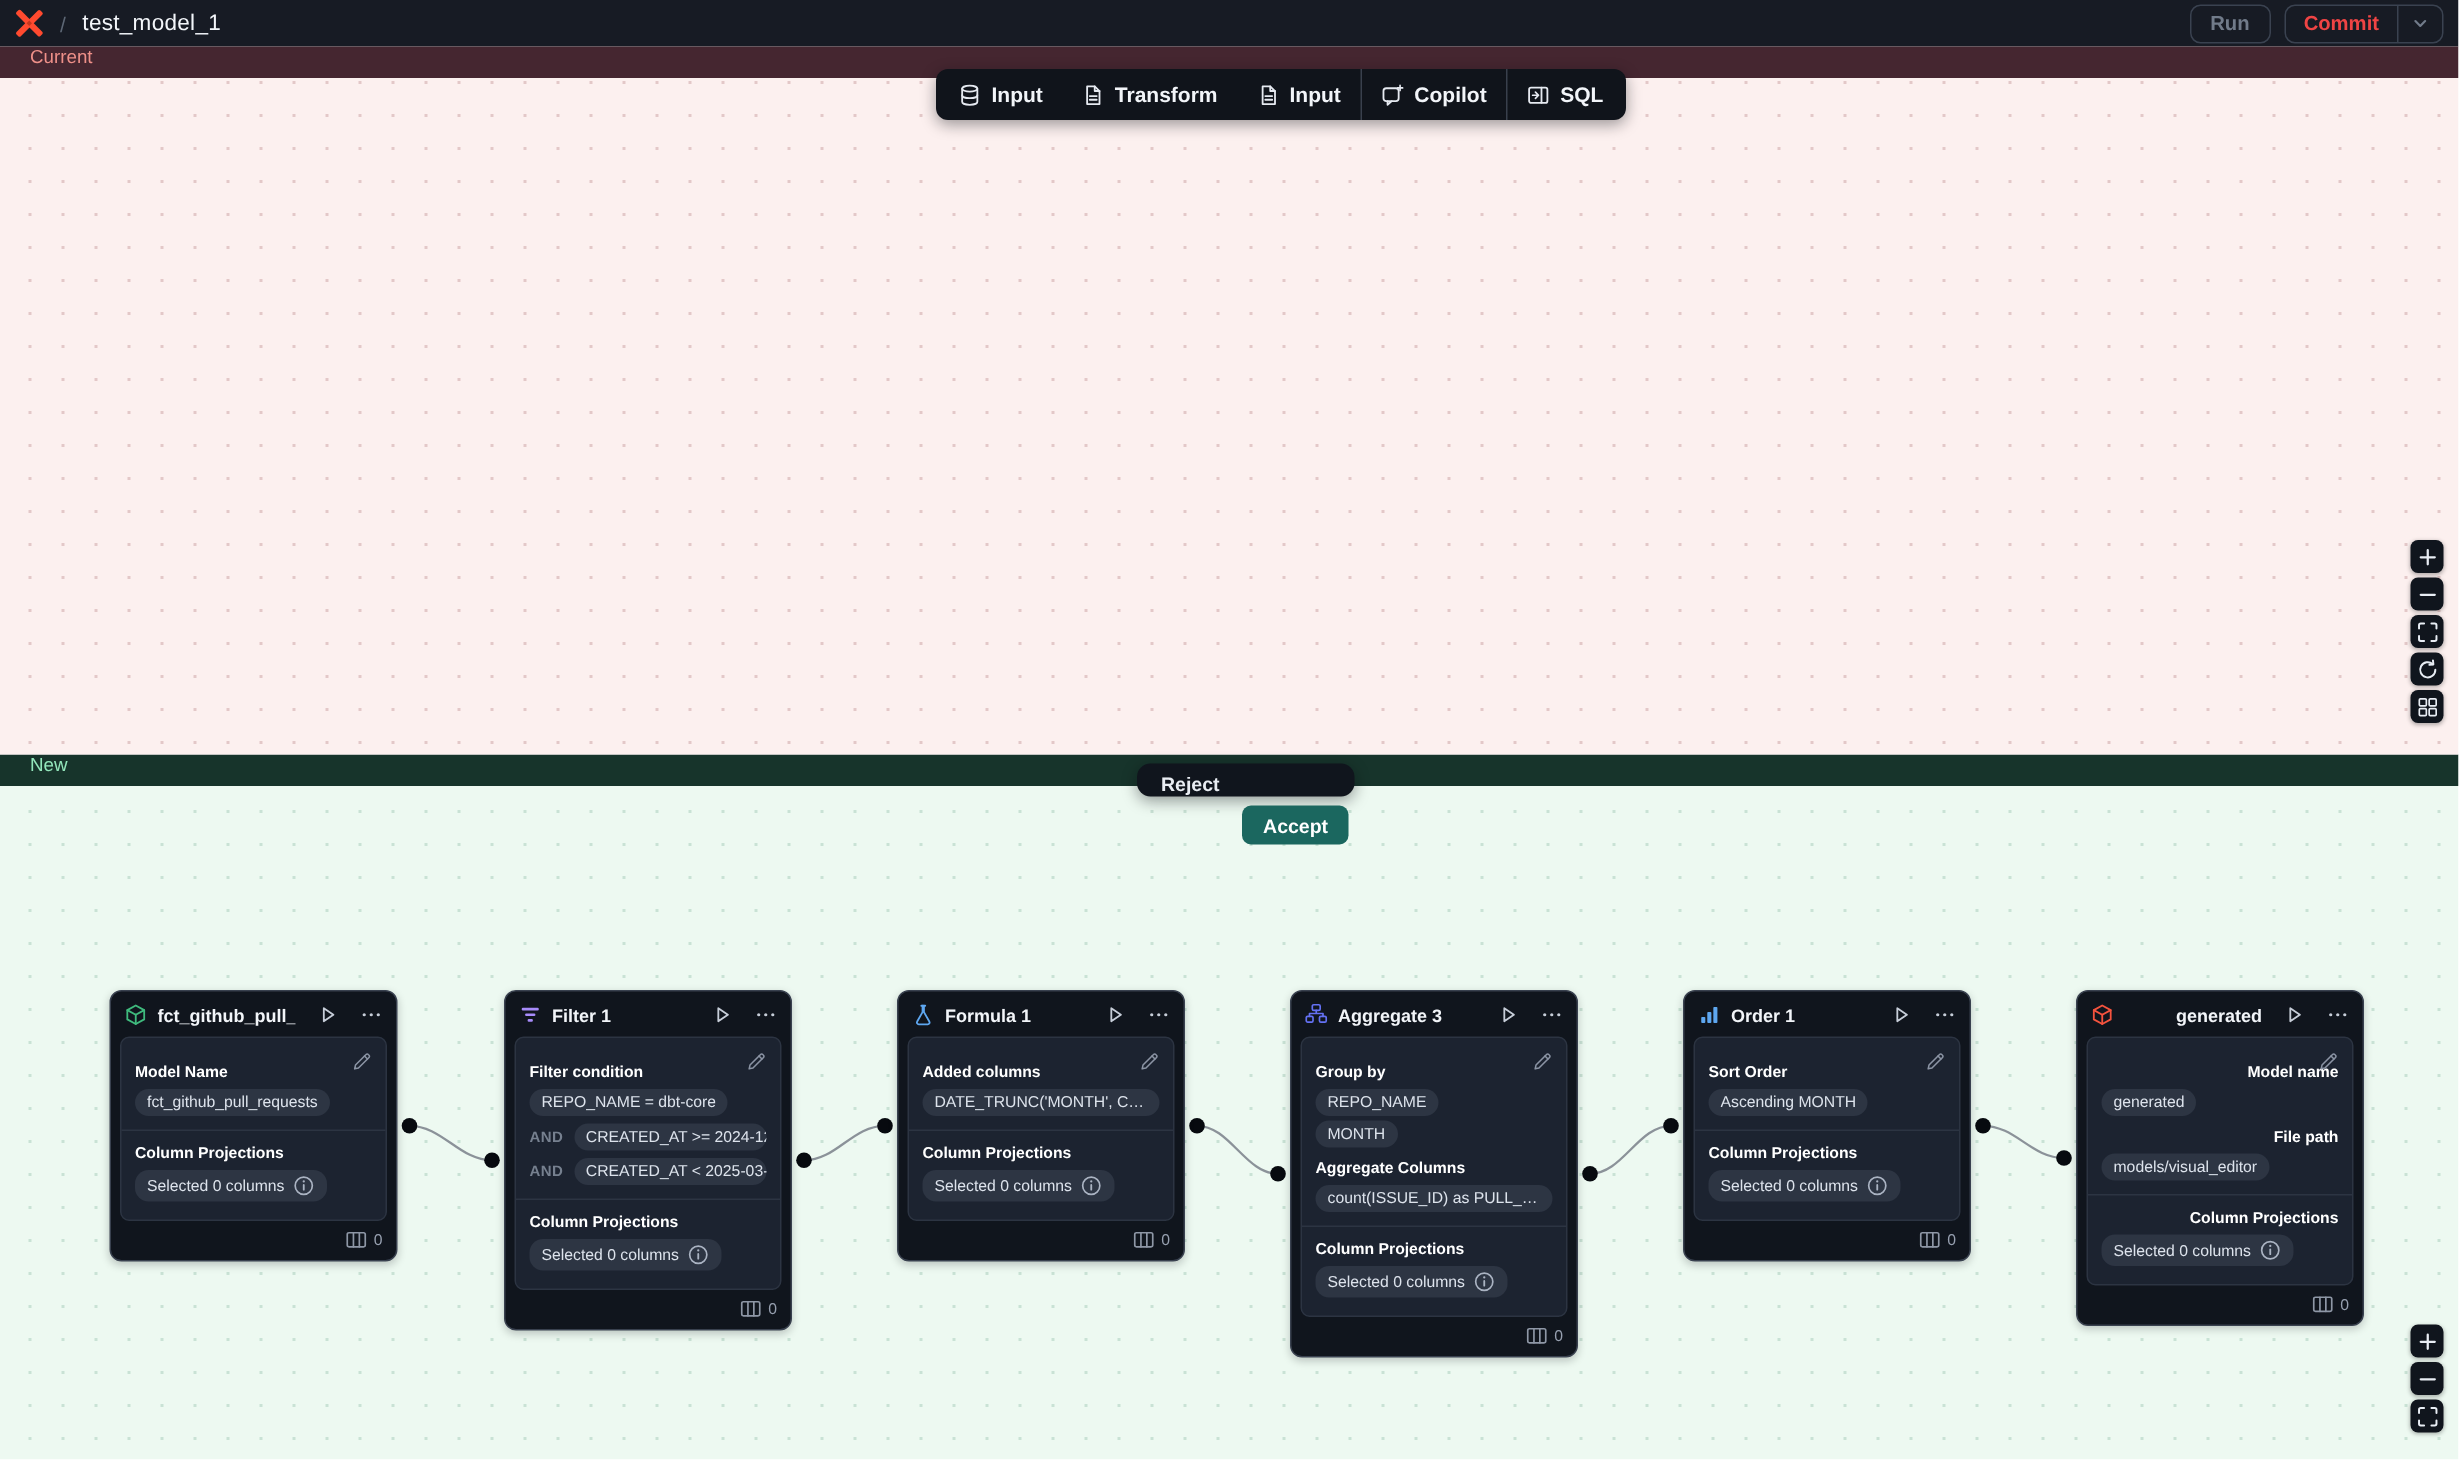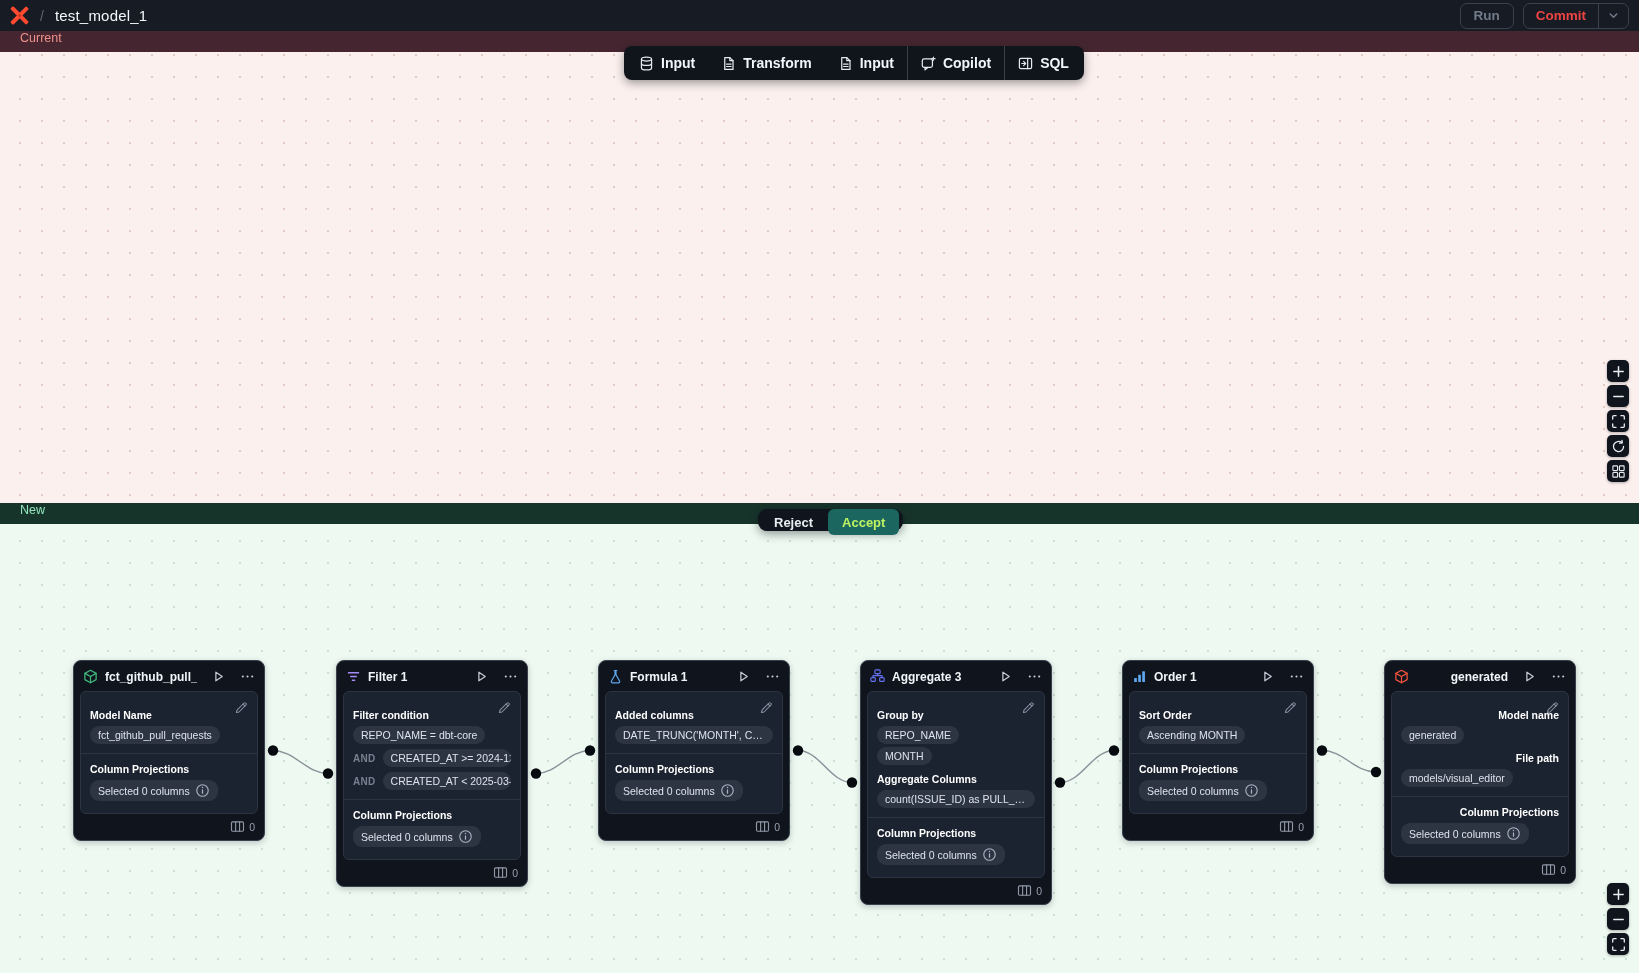--- a/index.html
+++ b/index.html
@@ -35,21 +35,21 @@
   .float-toolbar { position:absolute; left:624px; top:-6px; height:34px; background:#10141b; border-radius:8px;
      display:flex; align-items:center; padding:0 2px; color:#f2f5f9; box-shadow:0 3px 10px rgba(10,12,18,.4); z-index:6; }
   .ft-item { display:flex; align-items:center; gap:7px; padding:0 13px; font-size:14px; font-weight:600; height:100%; cursor:pointer; }
   .ft-item .ico { display:flex; color:#e6eaf1; }
   .ft-divider { width:1px; align-self:stretch; background:#39404d; }
 
   
   .review-bar { position:absolute; left:758px; top:-15px; height:22px; background:#10151d; border-radius:9px;
      display:flex; align-items:flex-start; padding:0 4px; gap:3px; z-index:10; box-shadow:0 3px 10px rgba(8,10,14,.4); }
   .reject-btn { background:transparent; border:none; color:#e9edf3; font-weight:700; font-size:13px; padding:0 12px; height:26px; font-family:inherit; cursor:pointer; }
-  .accept-btn { background:#1b675f; border:none; color:#bef264; font-weight:700; font-size:13px; padding:0 14px; height:26px; border-radius:6px; font-family:inherit; cursor:pointer; }
+  .accept-btn { background:#1b675f; border:none; color:#ffffff; font-weight:700; font-size:13px; padding:0 14px; height:26px; border-radius:6px; font-family:inherit; cursor:pointer;margin-top:28px; }
 
   
   .node { position:absolute; width:192px; background:#10151d; border:1px solid #39414f; border-radius:8px;
           color:#e8edf4; z-index:2; box-shadow:0 2px 6px rgba(10,12,16,.22); }
   .node-header { display:flex; align-items:center; gap:7px; padding:8px 9px 7px; }
   .node-icon { display:flex; flex:0 0 auto; }
   .node-title { font-weight:700; font-size:12px; flex:1; white-space:nowrap; overflow:hidden; color:#f2f5f9; }
   .hbtn { display:flex; color:#c6cdd8; background:none; border:none; padding:0; margin-left:7px; cursor:pointer; }
   .node-body { margin:0 6px; background:#1c2330; border:1px solid #2c3442; border-radius:6px; padding:9px 9px 9px; position:relative; }
   .pencil-btn { position:absolute; top:8px; right:8px; color:#8b94a4; background:none; border:none; padding:0; cursor:pointer; display:flex; }

